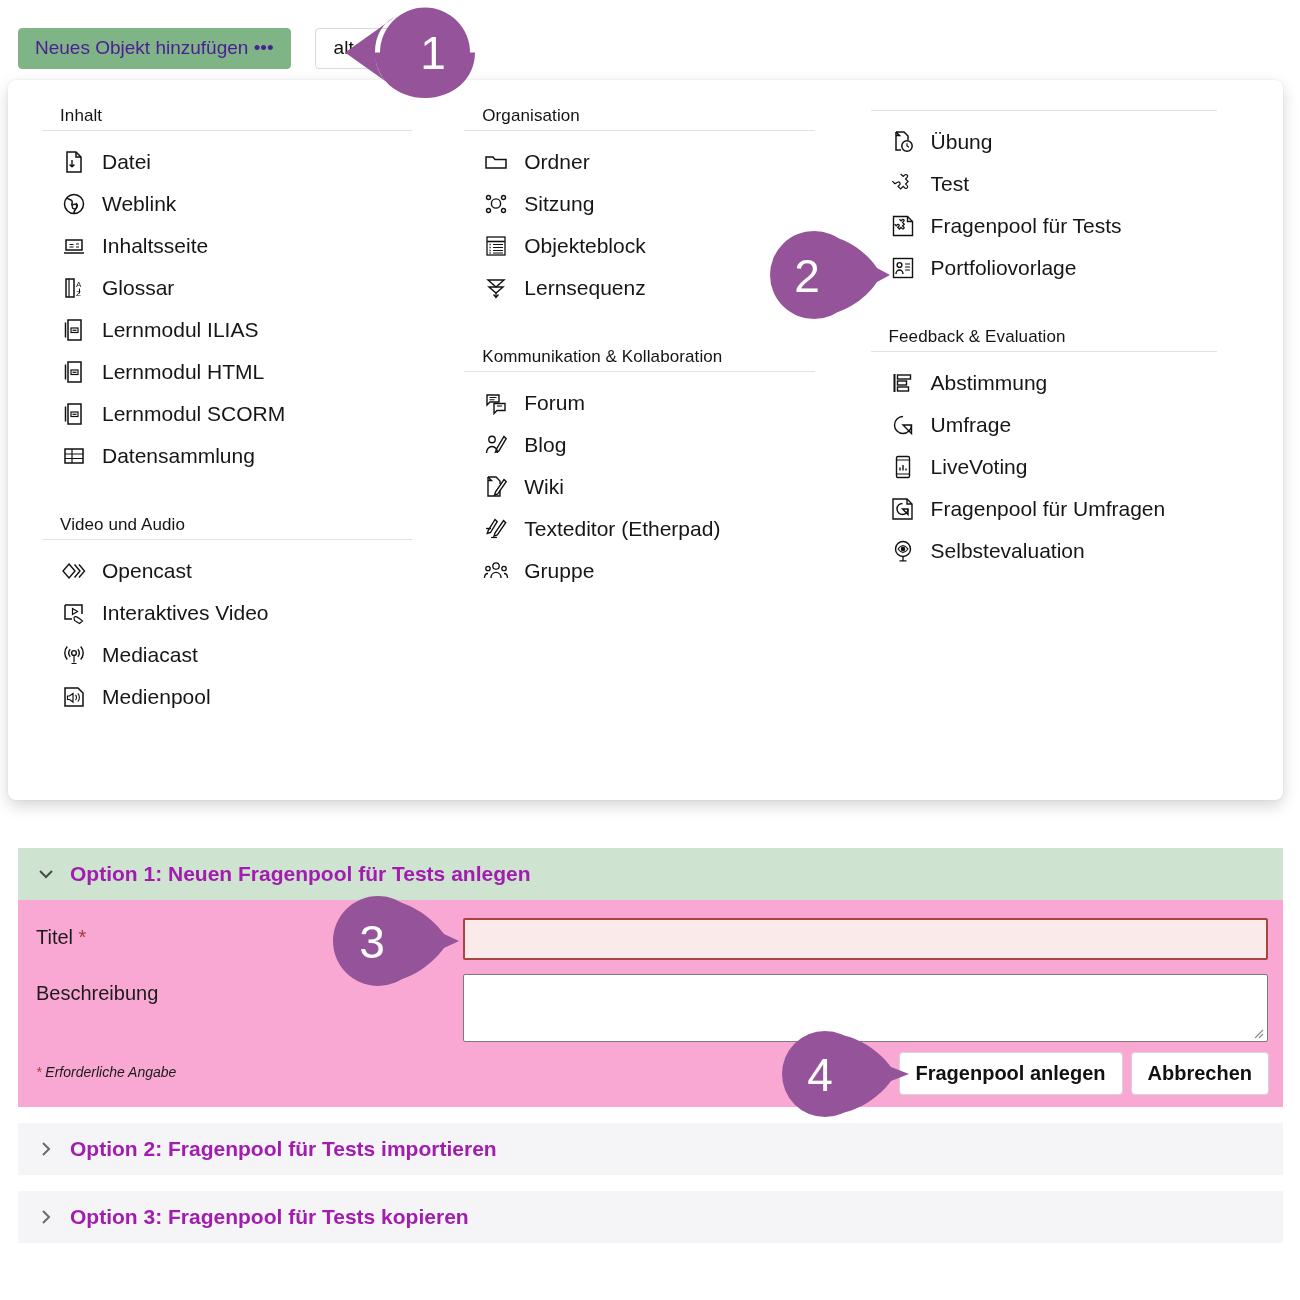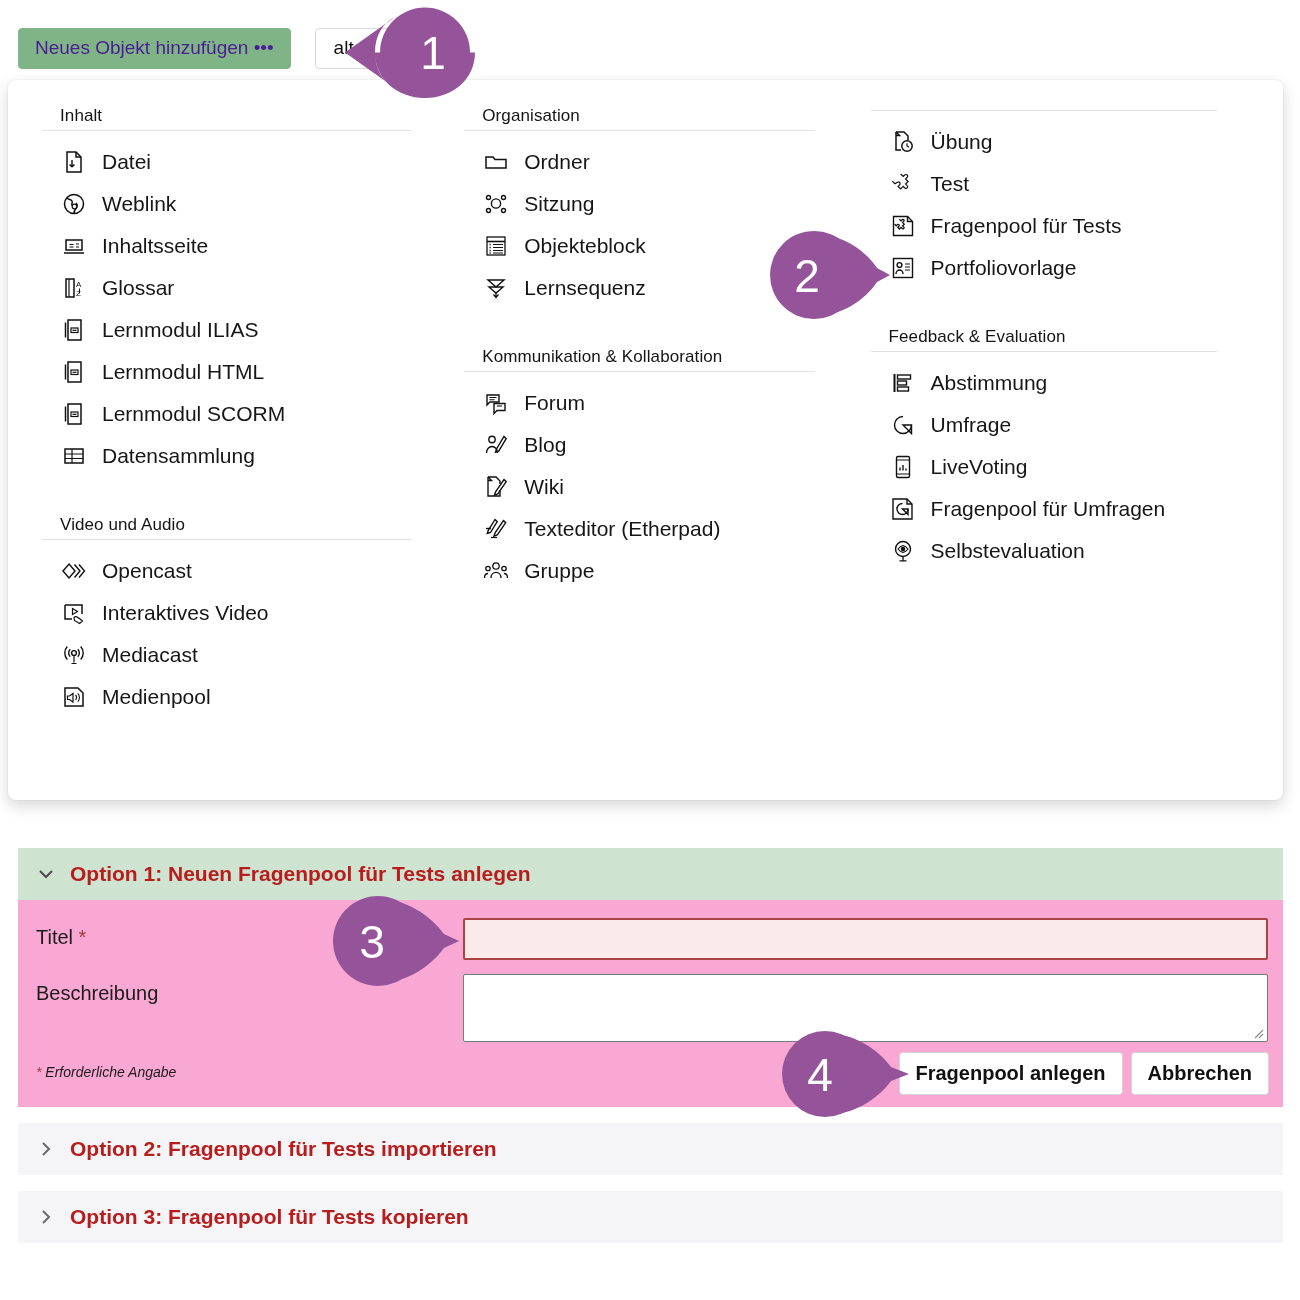--- a/index.html
+++ b/index.html
@@ -96,21 +96,21 @@
   .form-wrap {
     position: absolute;
     left: 18px; top: 848px;
     width: 1265px;
   }
   .acc-head {
     display: flex; align-items: center; gap: 14px;
     padding: 14px 18px;
     font-size: 21px;
     font-weight: bold;
-    color: #b91c1c;
+    color: #a21caf;
     cursor: pointer;
   }
   .acc-head.open { background: #cfe3d1; }
   .acc-head.closed { background: #f5f4f7; }
   .chev { width: 20px; height: 20px; flex: 0 0 20px; color: #6a6a6a; }
   .acc-head.open .chev { color: #4a4a4a; }
 
   .acc-body { background: #f9a8d4; padding: 18px 0 12px 0; }
   .frow {
     display: flex; align-items: flex-start;

